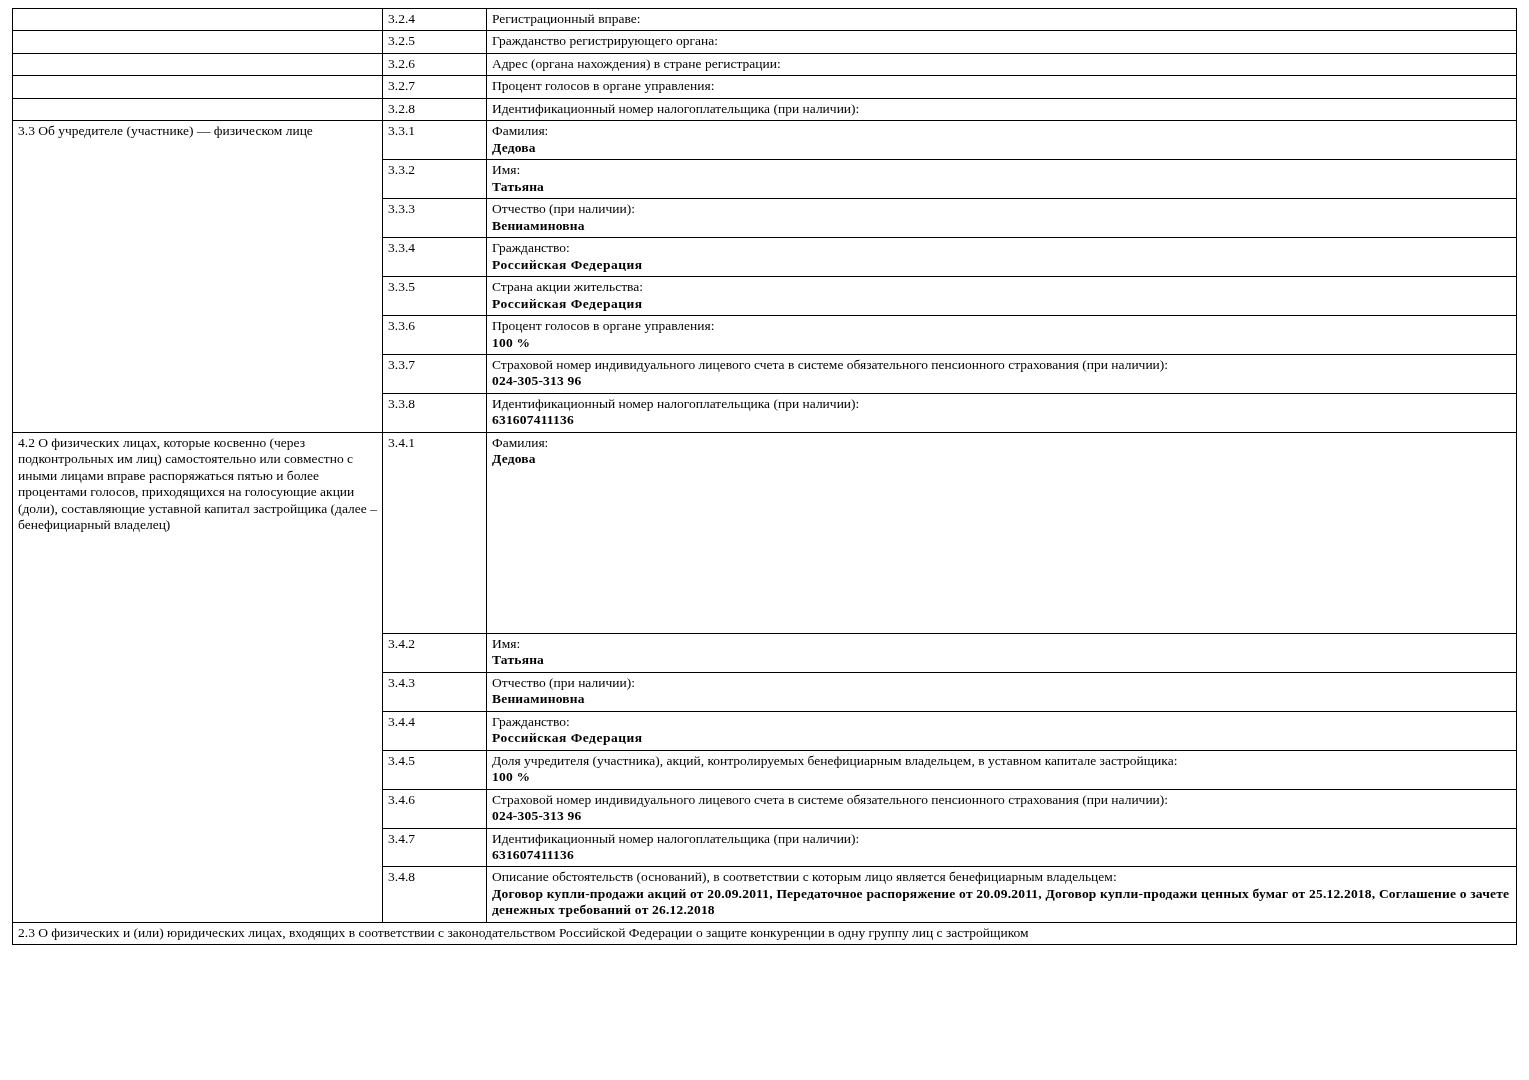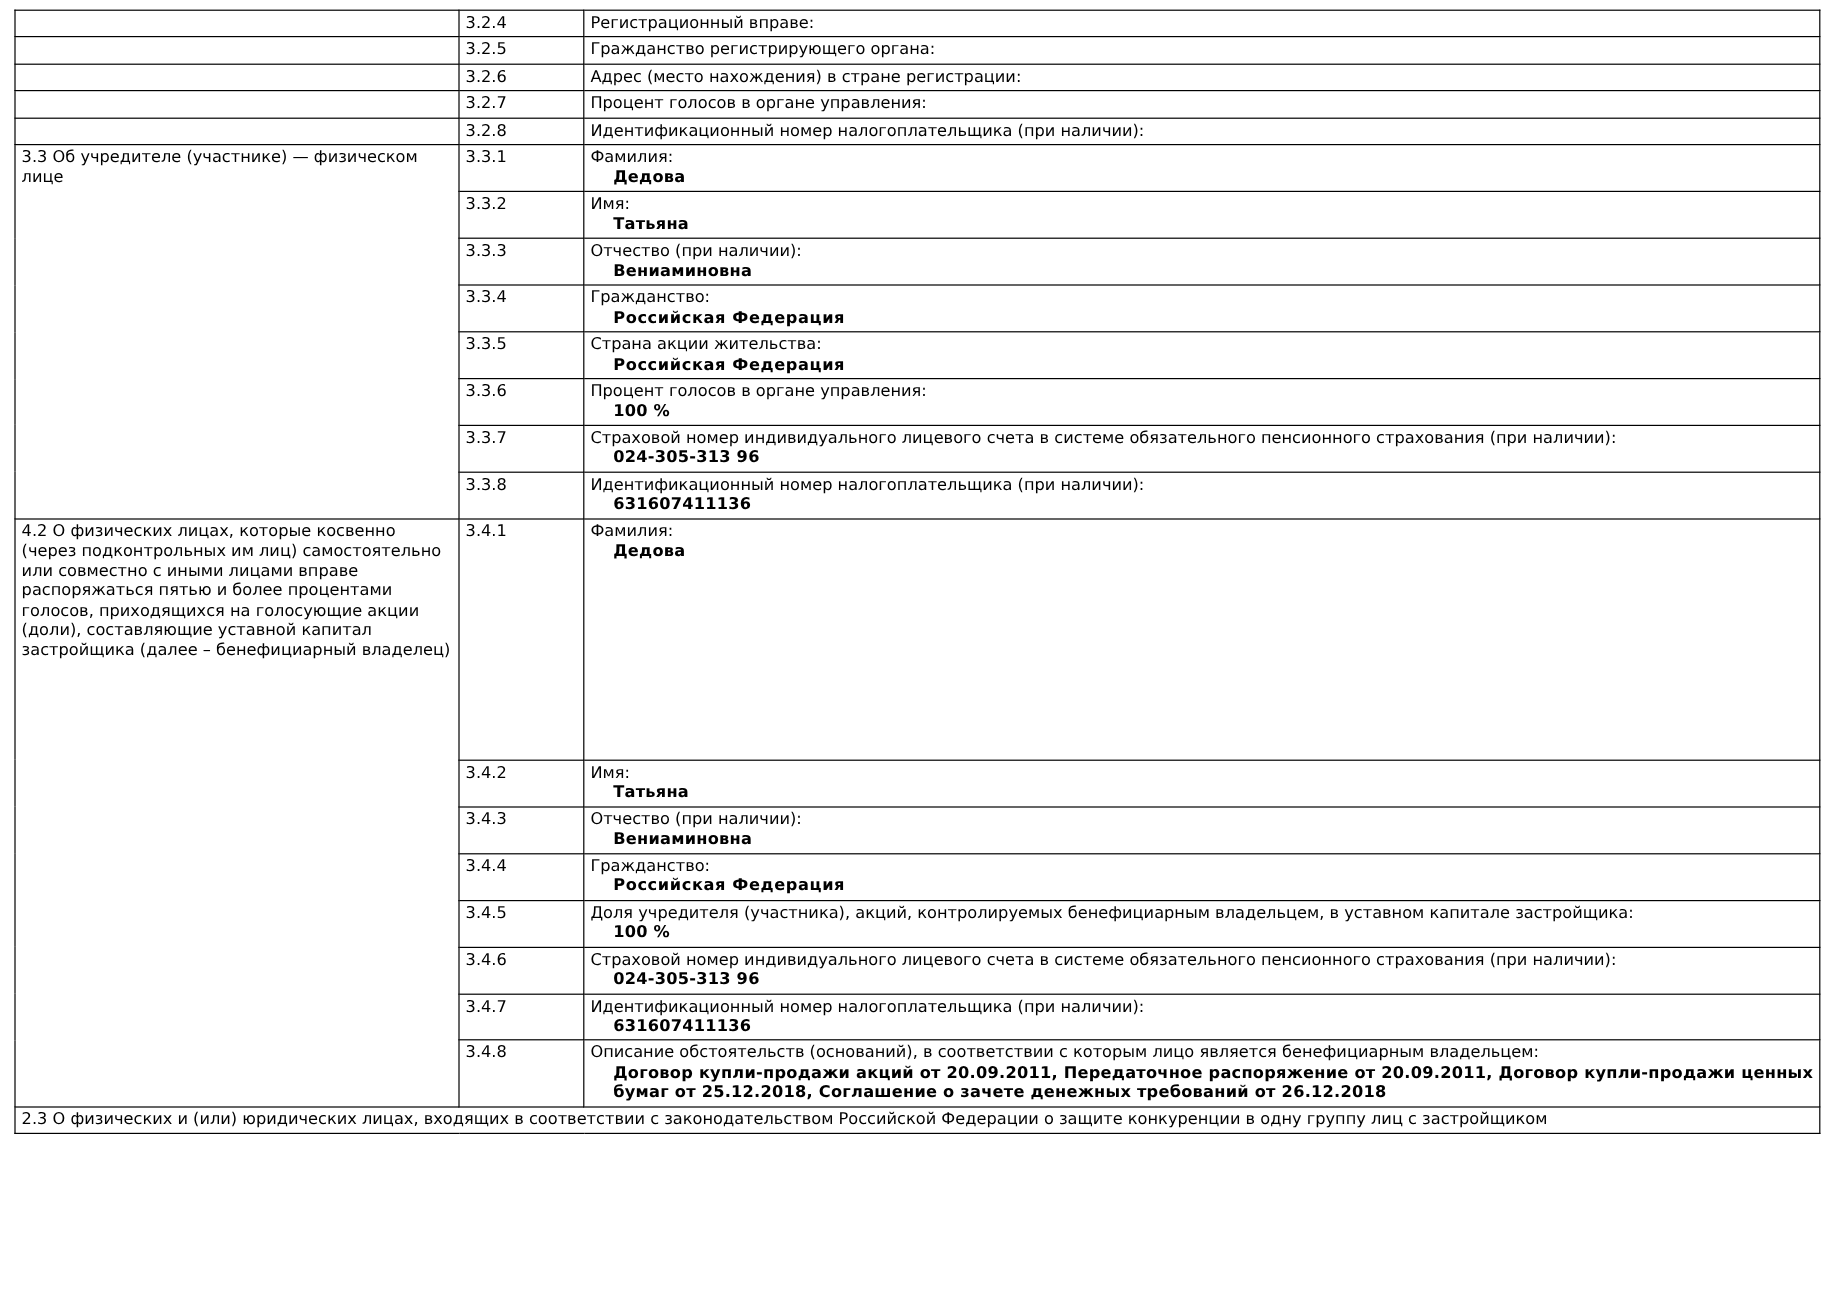--- a/index.html
+++ b/index.html
@@ -14,20 +14,21 @@
     width: 1529px;
     height: 1080px;
     overflow: hidden;
   }
   .page {
     width: 1277px;
     height: 1080px;
     position: relative;
     box-sizing: border-box;
     padding: 8px 12px 0 12px;
+    font-family: Liberation Serif, serif;
   }
   table.doc {
     border-collapse: collapse;
     table-layout: fixed;
     width: 1504px;
   }
   table.doc td {
     border: 1px solid #000000;
     padding: 2px 5px 3px 5px;
     vertical-align: top;
@@ -49,21 +50,20 @@
     margin-left: 24px;
   }
   .label {
     display: block;
     white-space: normal;
   }
   .value {
     display: block;
     font-weight: bold;
     letter-spacing: 0.2px;
-    margin-left: 19px;
   }
   .value.spaced {
     letter-spacing: 0.5px;
   }
   td.body {
     vertical-align: middle;
   }
   td.body.top {
     vertical-align: top;
   }
@@ -105,21 +105,21 @@
           <span class="label">Гражданство регистрирующего органа:</span>
         </td>
       </tr>
 
       <tr>
         <td class="left">
             <span class="label"></span>
           </td>
         <td class="num">3.2.6</td>
         <td class="body">
-          <span class="label">Адрес (место нахождения) в стране регистрации:</span>
+          <span class="label">Адрес (органа нахождения) в стране регистрации:</span>
         </td>
       </tr>
 
       <tr>
         <td class="left">
             <span class="label"></span>
           </td>
         <td class="num">3.2.7</td>
         <td class="body">
           <span class="label">Процент голосов в органе управления:</span>

